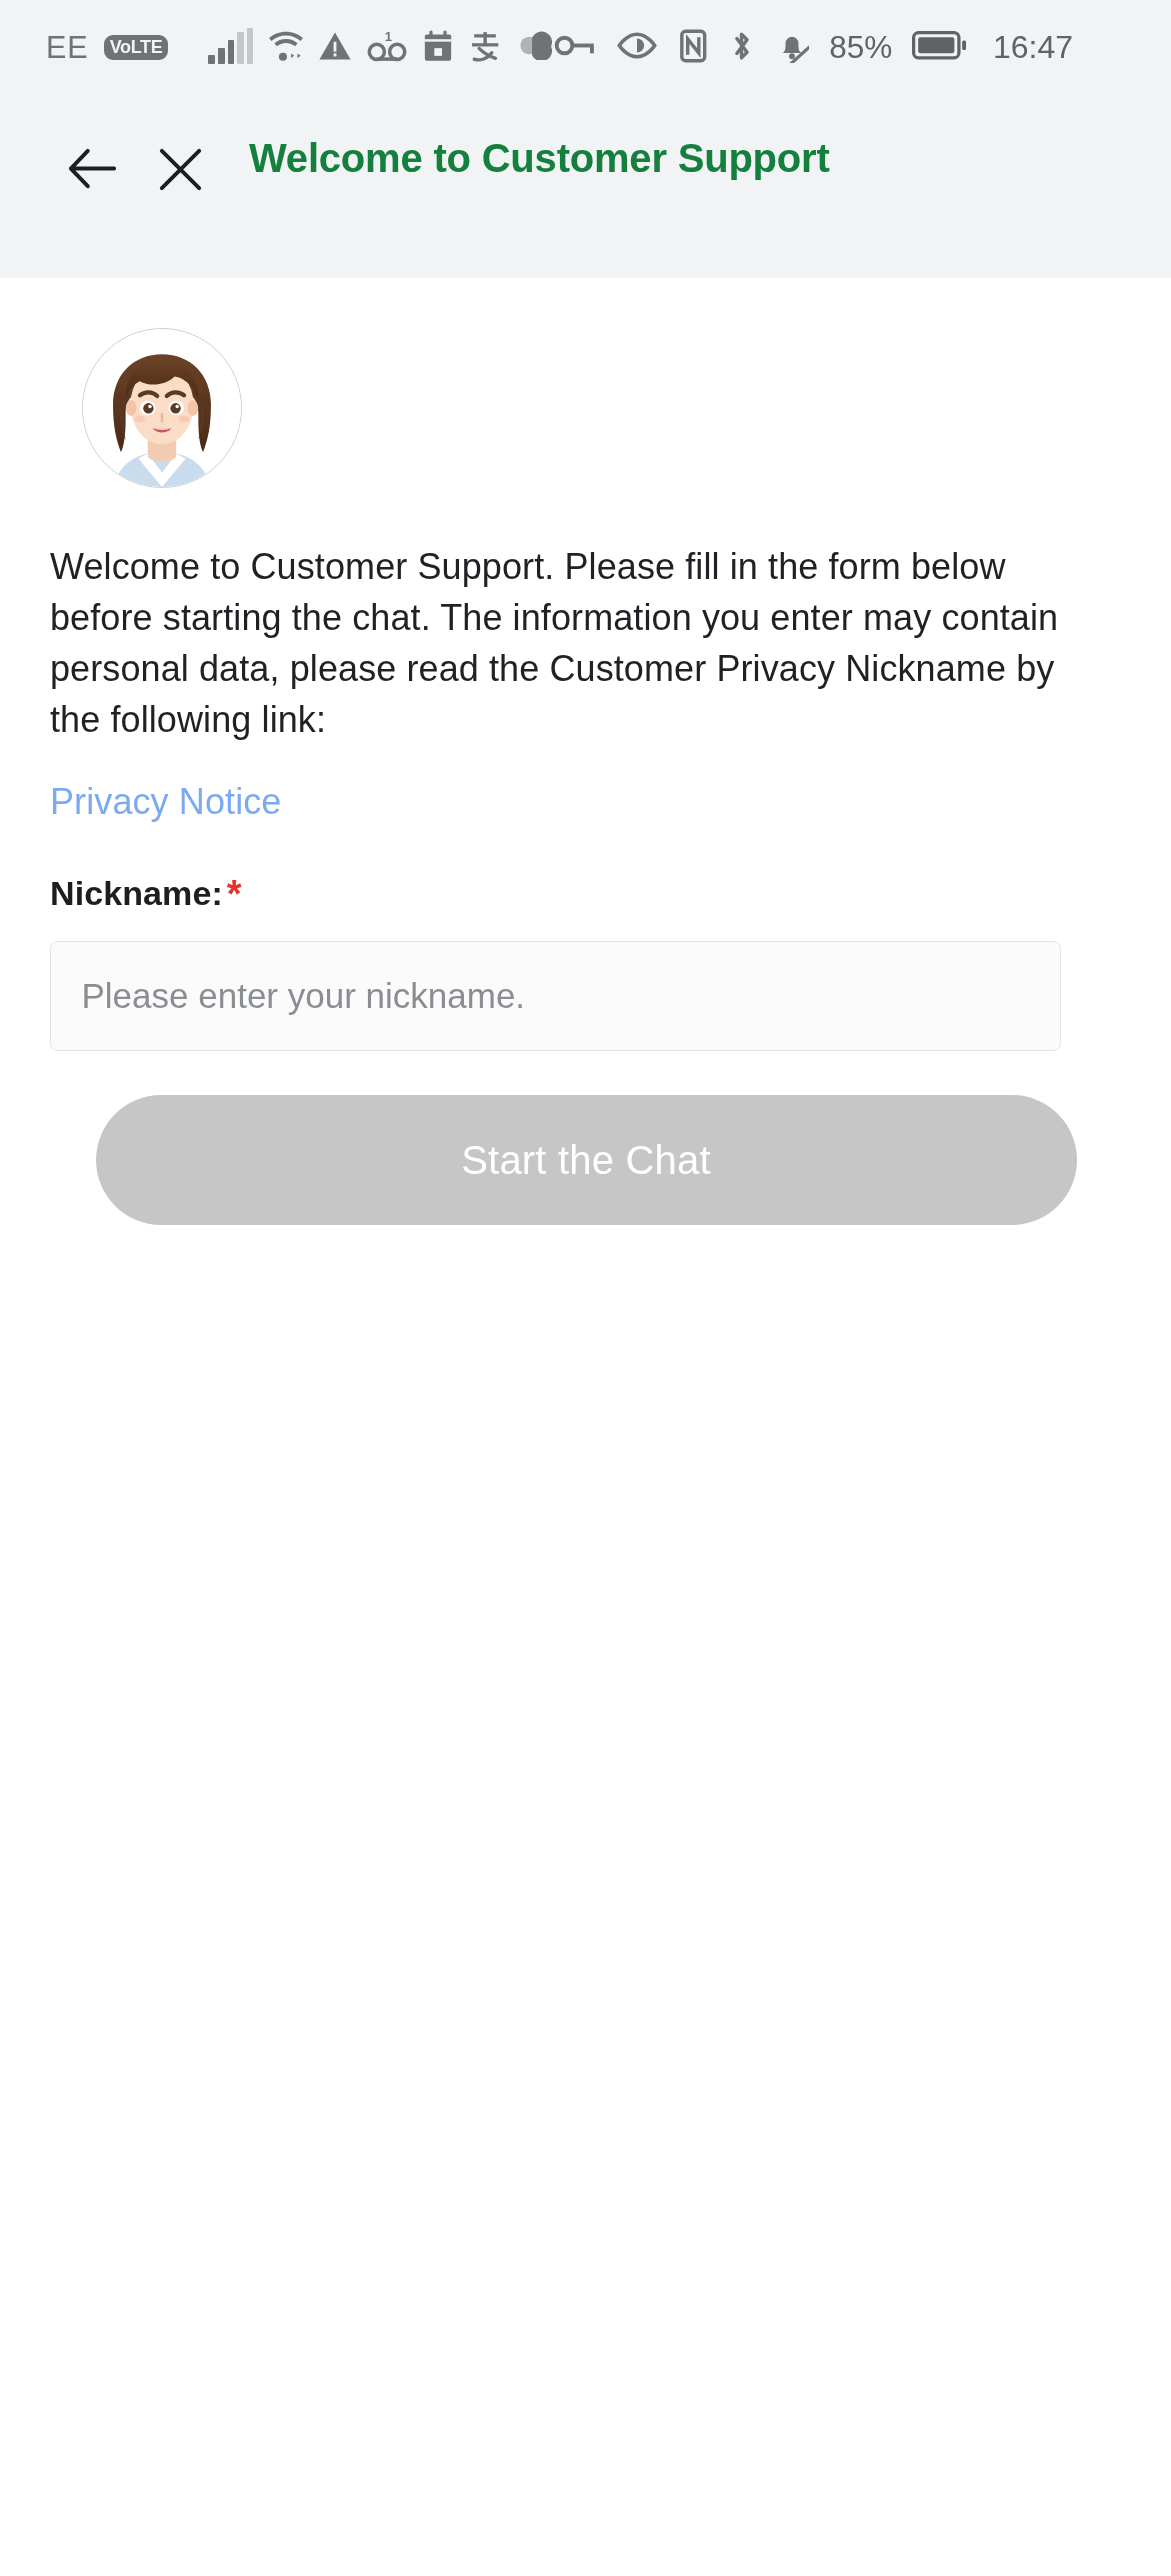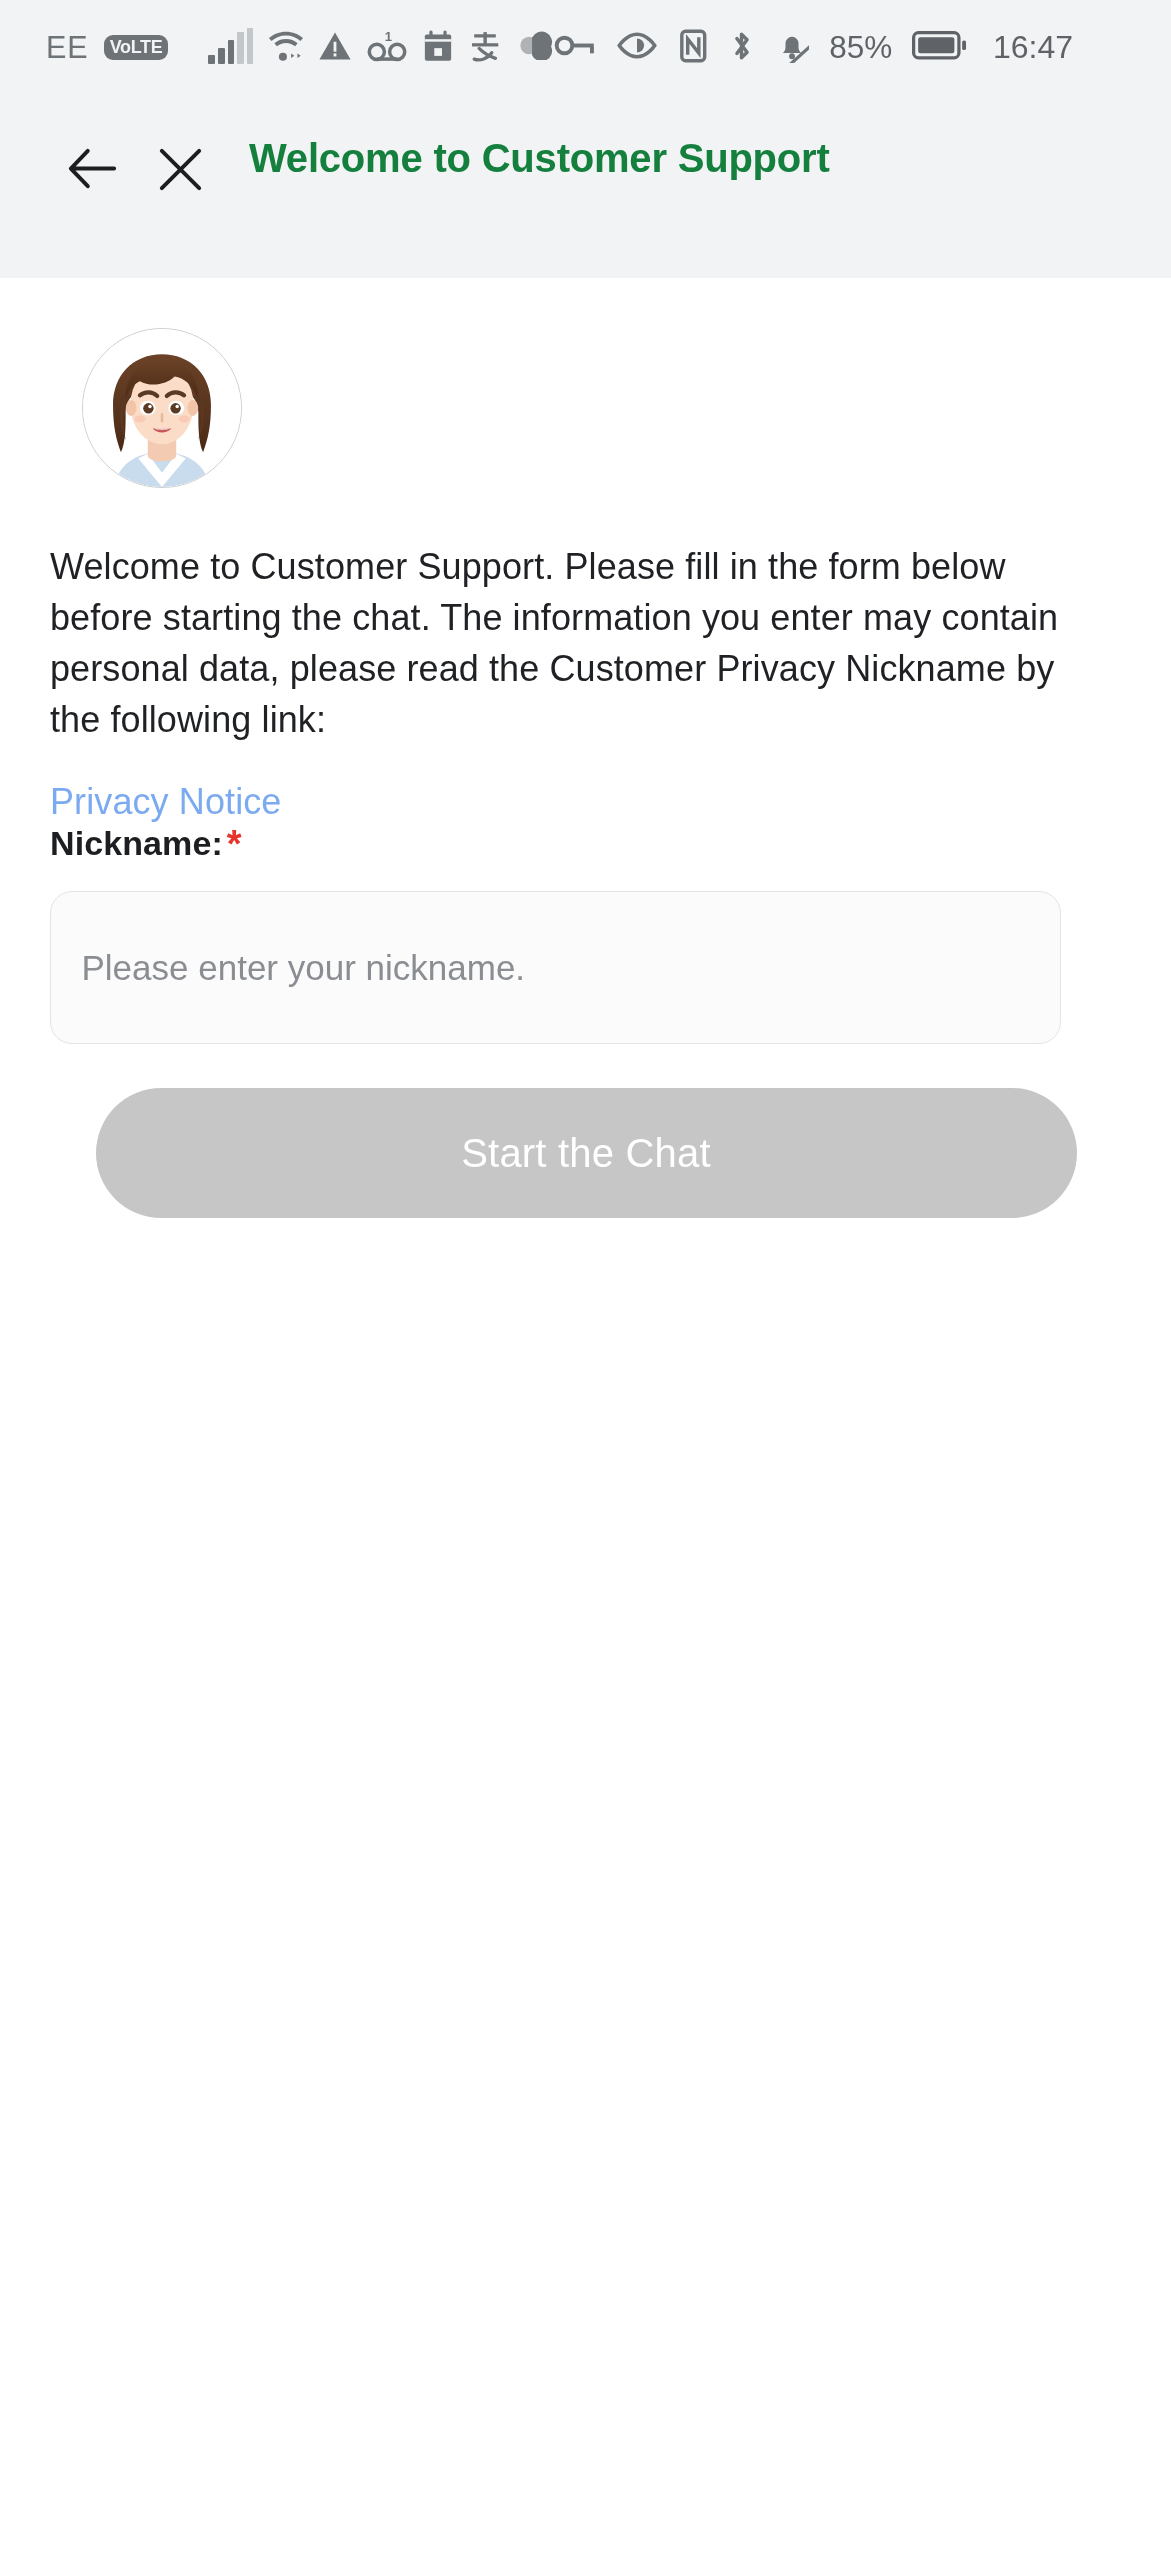--- a/index.html
+++ b/index.html
@@ -132,40 +132,41 @@
   .privacy-link {
     display: inline-block;
     margin-top: 36px;
     font-size: 36px;
     color: #7BAAF0;
     letter-spacing: 0.1px;
     text-decoration: none;
   }
 
   .field-label {
+    margin-top: 50px;
     font-size: 34px;
     font-weight: bold;
     color: #1C1E21;
     letter-spacing: 0.1px;
   }
   .req-star {
     color: #E8322A;
     font-size: 38px;
     font-weight: bold;
     vertical-align: -1.9px;
     margin-left: 3.8px;
   }
 
   .nickname-input {
     display: block;
     width: 1011px;
-    height: 153px;
+    height: 110px;
     margin-top: 25px;
     border: 1.9px solid #E2E4E6;
-    border-radius: 22px;
+    border-radius: 7px;
     background: #FBFBFB;
     padding: 0 30.5px;
     font-size: 35px;
     color: #3b82f6;
     font-family: "Liberation Sans", sans-serif;
     outline: none;
   }
   .nickname-input::placeholder {
     color: #8A8D91;
   }

